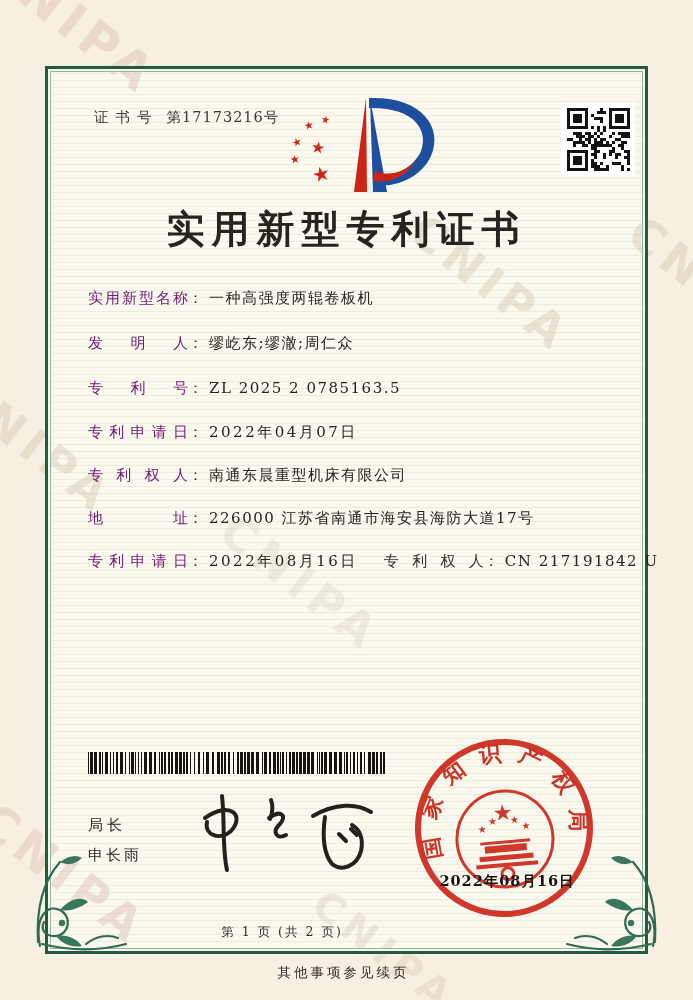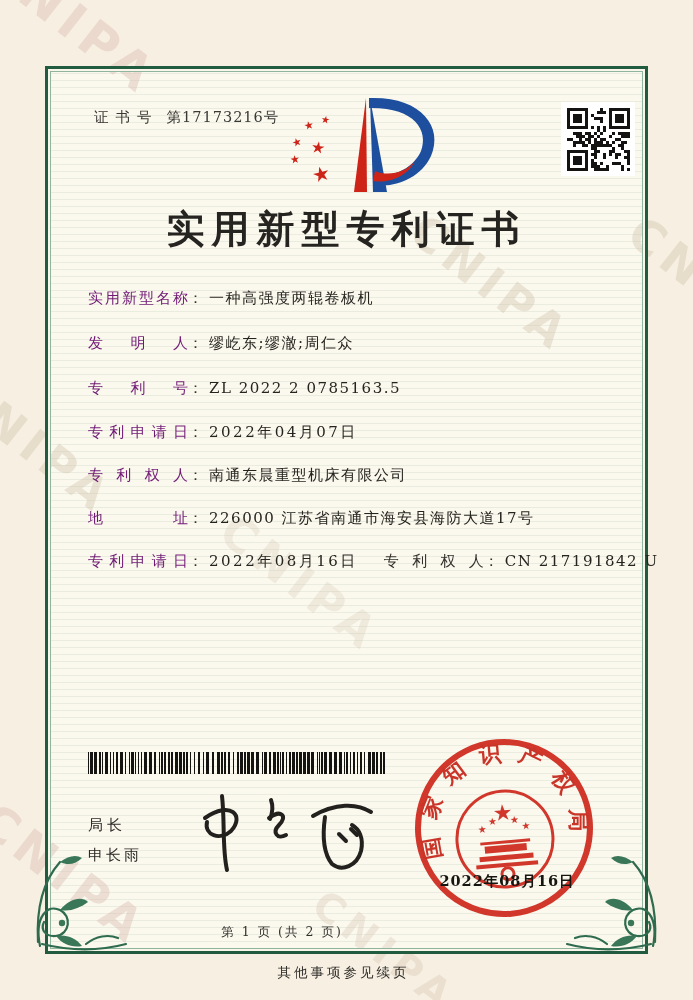--- a/index.html
+++ b/index.html
@@ -353,21 +353,21 @@
 
 <div class="title">实用新型专利证书</div>
 
 <div class="field-row r1">
   <span class="flabel">实用新型名称</span><span class="colon">：</span><span class="fvalue">一种高强度两辊卷板机</span>
 </div>
 <div class="field-row r2">
   <span class="flabel">发明人</span><span class="colon">：</span><span class="fvalue">缪屹东;缪澈;周仁众</span>
 </div>
 <div class="field-row r3">
-  <span class="flabel">专利号</span><span class="colon">：</span><span class="fvalue">ZL 2022 2 0785163.5</span>
+  <span class="flabel">专利号</span><span class="colon">：</span><span class="fvalue">ZL 2025 2 0785163.5</span>
 </div>
 <div class="field-row r4">
   <span class="flabel">专利申请日</span><span class="colon">：</span><span class="fvalue date">2022年04月07日</span>
 </div>
 <div class="field-row r5">
   <span class="flabel">专利权人</span><span class="colon">：</span><span class="fvalue">南通东晨重型机床有限公司</span>
 </div>
 <div class="field-row r6">
   <span class="flabel">地址</span><span class="colon">：</span><span class="fvalue">226000 江苏省南通市海安县海防大道17号</span>
 </div>

